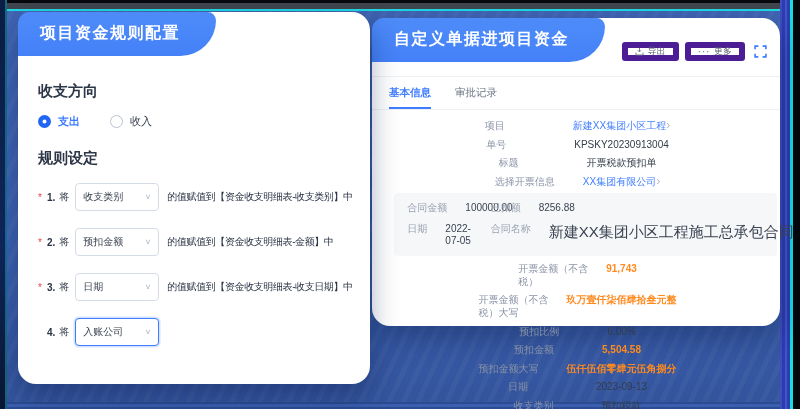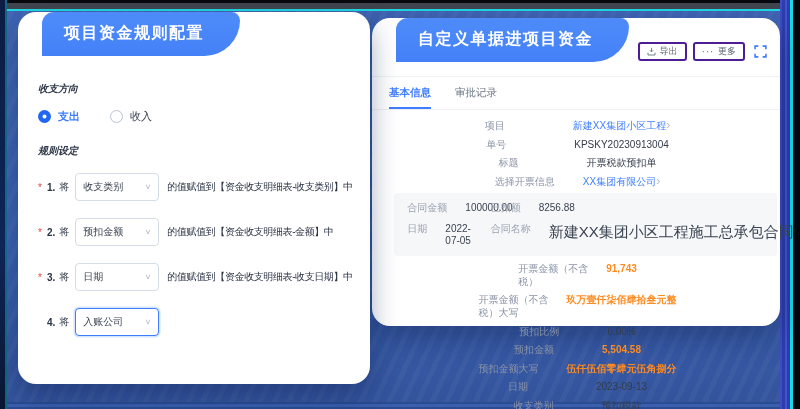--- a/index.html
+++ b/index.html
@@ -26,26 +26,26 @@
   .frame-bottom{position:absolute;left:0;right:0;bottom:0;height:7px;z-index:5;
     background:repeating-linear-gradient(0deg,#2b4c92 0 2px,#3a5fae 2px 5px);}
 
   .card{position:absolute;background:#fff;border-radius:18px;
     box-shadow:0 12px 28px rgba(8,25,70,.38);}
   .card-left{left:18px;top:12px;width:352px;height:372px;z-index:10;}
   .card-right{left:372px;top:18px;width:408px;height:308px;z-index:9;}
 
   .chip{position:absolute;top:0;left:0;height:44px;display:flex;align-items:center;
     background:linear-gradient(180deg,#4e8bf9,var(--accent));
-    border-radius:14px 10px 42px 0;padding:0 36px 2px 22px;margin-left:24px;}
+    border-radius:14px 10px 42px 0;padding:0 36px 2px 22px;}
   .chip-title{color:#fff;font-size:16px;font-weight:bold;letter-spacing:1.5px;}
 
   
   .lbody{padding:70px 6px 0 20px;color:#2b3445;}
-  .sec-label{font-size:10px;font-weight:600;color:#2e3748;font-style:italic;}
+  .sec-label{font-size:15px;font-weight:600;color:#2e3748;}
   .radio-row{display:flex;gap:30px;margin:13px 0 20px;}
   .radio{display:flex;align-items:center;gap:7px;cursor:pointer;}
   .rdot{width:13px;height:13px;border-radius:50%;background:#fff;flex:0 0 13px;}
   .rdot.on{box-shadow:inset 0 0 0 4.5px #2066f2;}
   .rdot.off{border:1px solid #b9c2cf;}
   .rlabel{font-size:11px;color:#3a4350;}
   .rlabel.sel{color:var(--link);font-weight:bold;}
   .rules{display:flex;flex-direction:column;gap:17px;margin-top:15px;}
   .rule{display:flex;align-items:center;white-space:nowrap;font-size:10px;color:#2b3445;}
   .req{color:#e34848;width:7px;margin-right:2px;font-size:10px;}
@@ -54,21 +54,21 @@
   .selbox{width:84px;height:28px;border:1px solid #d6dce6;border-radius:4px;
     display:flex;align-items:center;justify-content:space-between;
     padding:0 7px;background:#fff;color:#3a4350;font-size:10px;cursor:pointer;flex:0 0 84px;}
   .rule.focused .selbox{border-color:var(--link);box-shadow:0 0 0 1.5px rgba(64,128,255,.22);}
   .caret{color:#b6bdc9;font-size:9px;transform:scaleY(.8);}
   .rsuffix{margin-left:8px;letter-spacing:-.4px;}
 
   
   .toolbar{position:absolute;top:24px;right:13px;display:flex;gap:6px;align-items:center;z-index:2;}
   .tbtn{display:flex;align-items:center;gap:4px;height:19px;padding:0 7px;
-    border:2px solid #4c1d95;border-radius:3px;background:#fff;font-size:9px;color:#5a6472;cursor:pointer;}
+    border:6px solid #4c1d95;border-radius:3px;background:#fff;font-size:9px;color:#5a6472;cursor:pointer;}
   .dots{font-size:11px;line-height:5px;color:#7a8494;letter-spacing:.5px;}
   .fsicon{display:flex;align-items:center;cursor:pointer;margin-left:3px;}
   .divider{height:1px;background:#eef1f5;margin-top:58px;}
   .tabs{display:flex;gap:24px;padding:9px 17px 0;border-bottom:1px solid #eef1f5;text-align:right;}
   .tab{font-size:10.5px;color:#6a7484;padding-bottom:7px;cursor:pointer;}
   .tab.active{color:var(--link);border-bottom:2px solid var(--link);font-weight:600;}
   .rbody{padding:9px 14px 8px 17px;display:flex;flex-direction:column;gap:5.5px;font-size:10px;align-items:center;}
   .frow{display:flex;align-items:flex-start;line-height:1.3;}
   .flabel{flex:0 0 88px;color:#8a93a6;padding-right:6px;}
   .fvalue{color:#333c4a;flex:1;}

